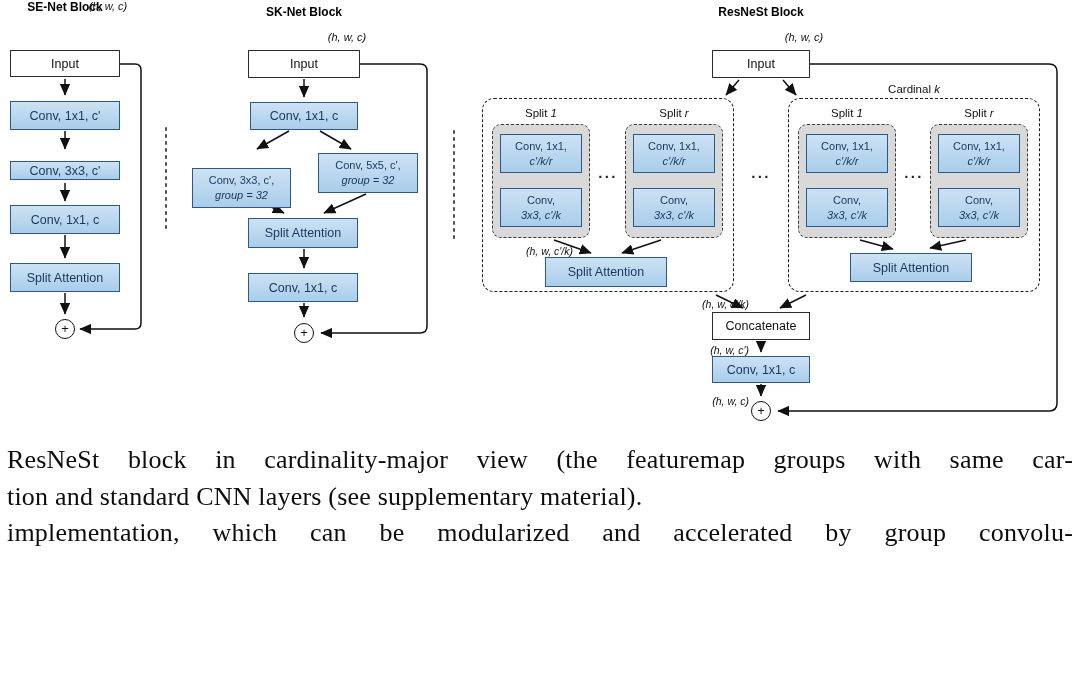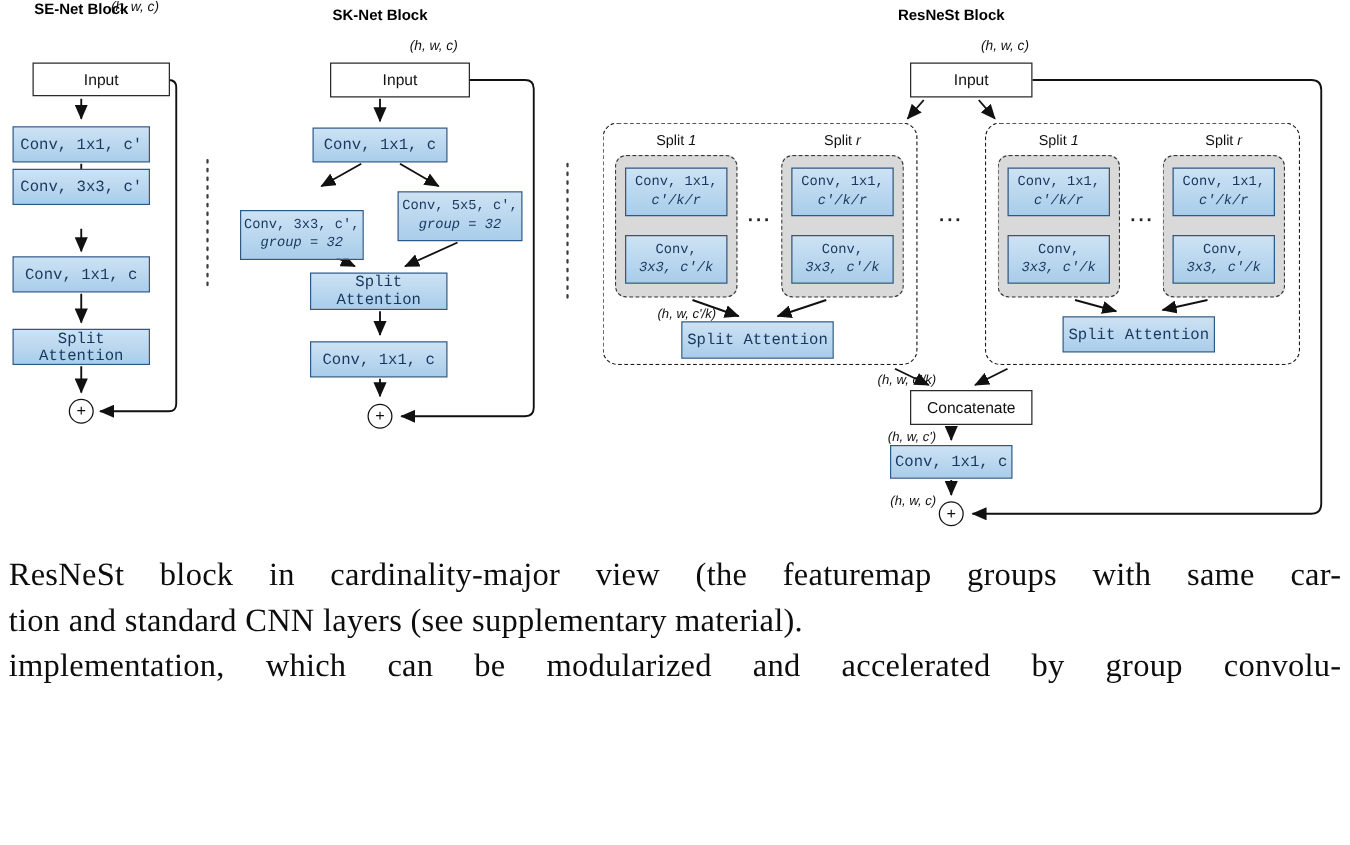--- a/index.html
+++ b/index.html
@@ -4,24 +4,24 @@
 <style>
   html,body { margin:0; padding:0; background:#fff; }
   #stage { position:relative; width:1080px; height:676px; background:#ffffff;
            font-family:"Liberation Sans","DejaVu Sans",sans-serif; overflow:hidden; }
   .abs  { position:absolute; box-sizing:border-box; }
   .ttl  { font-weight:bold; font-size:12px; text-align:center; color:#000; }
   .shape{ font-style:italic; font-size:11px; text-align:center; color:#111;margin-left:43px; }
   .shape.r { text-align:right; font-size:10.5px; }
   .shape.l { text-align:left;  font-size:10.5px; }
   .wbox { background:#fff; border:1.5px solid #2b2b2b; display:flex; align-items:center;
-          justify-content:center; font-size:12.5px; color:#111;margin-left:16px; }
+          justify-content:center; font-size:12.5px; color:#111; }
   .bbox { background:linear-gradient(180deg,#cde2f4 0%,#a9cdea 100%); border:1.5px solid #2d5986;
           display:flex; flex-direction:column; align-items:center; justify-content:center;
-          font-size:12.5px; color:#17375e; text-align:center;font-family:Liberation Mono, monospace; }
+          font-size:12.5px; color:#17375e; text-align:center; }
   .bbox.sm { font-size:11px; line-height:1.32; }
   .it   { font-style:italic; }
   .gbox { background:#d9d9d9; border:1.6px dashed #3a3a3a; border-radius:9px; }
   .card { border:1.7px dashed #1c1c1c; border-radius:12px; }
   .grplbl { font-size:11.5px; text-align:center; color:#111; }
   .dots { font-size:15px; font-weight:bold; letter-spacing:1.5px; color:#222; text-align:center; }
   .plus { width:20px; height:20px; border:1.6px solid #111; border-radius:50%; background:#fff;
           display:flex; align-items:center; justify-content:center; font-size:13px; color:#111;
           box-sizing:border-box; padding-bottom:1px; }
   #wires { position:absolute; left:0; top:0; pointer-events:none; }
@@ -83,21 +83,21 @@
     <g stroke="#3c3c3c" stroke-width="1.8" fill="none" stroke-dasharray="2 5" stroke-linecap="round">
       <path d="M166,128 V231"></path>
       <path d="M454,131 V241"></path>
     </g>
   </svg>
 
   <div class="abs ttl" style="left:0;top:5;width:130px">SE-Net Block</div>
   <div class="abs shape" style="left:0;top:31;width:130px">(h, w, c)</div>
   <div class="abs wbox" style="left:10px;top:50px;width:110px;height:27px">Input</div>
   <div class="abs bbox" style="left:10px;top:101px;width:110px;height:29px">Conv, 1x1, c'</div>
-  <div class="abs bbox" style="left:10px;top:135px;width:110px;height:29px">Conv, 3x3, c'</div>
+  <div class="abs bbox" style="left:10px;top:161px;width:110px;height:19px">Conv, 3x3, c'</div>
   <div class="abs bbox" style="left:10px;top:205px;width:110px;height:29px">Conv, 1x1, c</div>
   <div class="abs bbox" style="left:10px;top:263px;width:110px;height:29px">Split Attention</div>
   <div class="abs plus" style="left:55px;top:319px">+</div>
 
   <div class="abs ttl" style="left:239px;top:5px;width:130px">SK-Net Block</div>
   <div class="abs shape" style="left:239px;top:31px;width:130px">(h, w, c)</div>
   <div class="abs wbox" style="left:248px;top:50px;width:112px;height:28px">Input</div>
   <div class="abs bbox" style="left:250px;top:102px;width:108px;height:28px">Conv, 1x1, c</div>
   <div class="abs bbox sm" style="left:192px;top:168px;width:99px;height:40px">
     <span>Conv, 3x3, c',</span>
@@ -139,20 +139,23 @@
   </div>
   <div class="abs bbox sm" style="left:633px;top:188px;width:82px;height:39px">
     <span>Conv,</span>
     <span class="it">3x3, c'/k</span>
   </div>
   <div class="abs shape l" style="left:483px;top:245px;width:66px">(h, w, c'/k)</div>
   <div class="abs bbox" style="left:545px;top:257px;width:122px;height:30px">Split Attention</div>
 
   <div class="abs dots" style="left:746px;top:168px;width:30px">···</div>
 
+  <div class="abs grplbl" style="left:788px;top:83px;width:252px">
+    <span>Cardinal </span><span class="it">k</span>
+  </div>
   <div class="abs card" style="left:788px;top:98px;width:252px;height:194px"></div>
   <div class="abs grplbl" style="left:798px;top:107px;width:98px">
     <span>Split </span><span class="it">1</span>
   </div>
   <div class="abs gbox" style="left:798px;top:124px;width:98px;height:114px"></div>
   <div class="abs bbox sm" style="left:806px;top:134px;width:82px;height:39px">
     <span>Conv, 1x1,</span>
     <span class="it">c'/k/r</span>
   </div>
   <div class="abs bbox sm" style="left:806px;top:188px;width:82px;height:39px">

